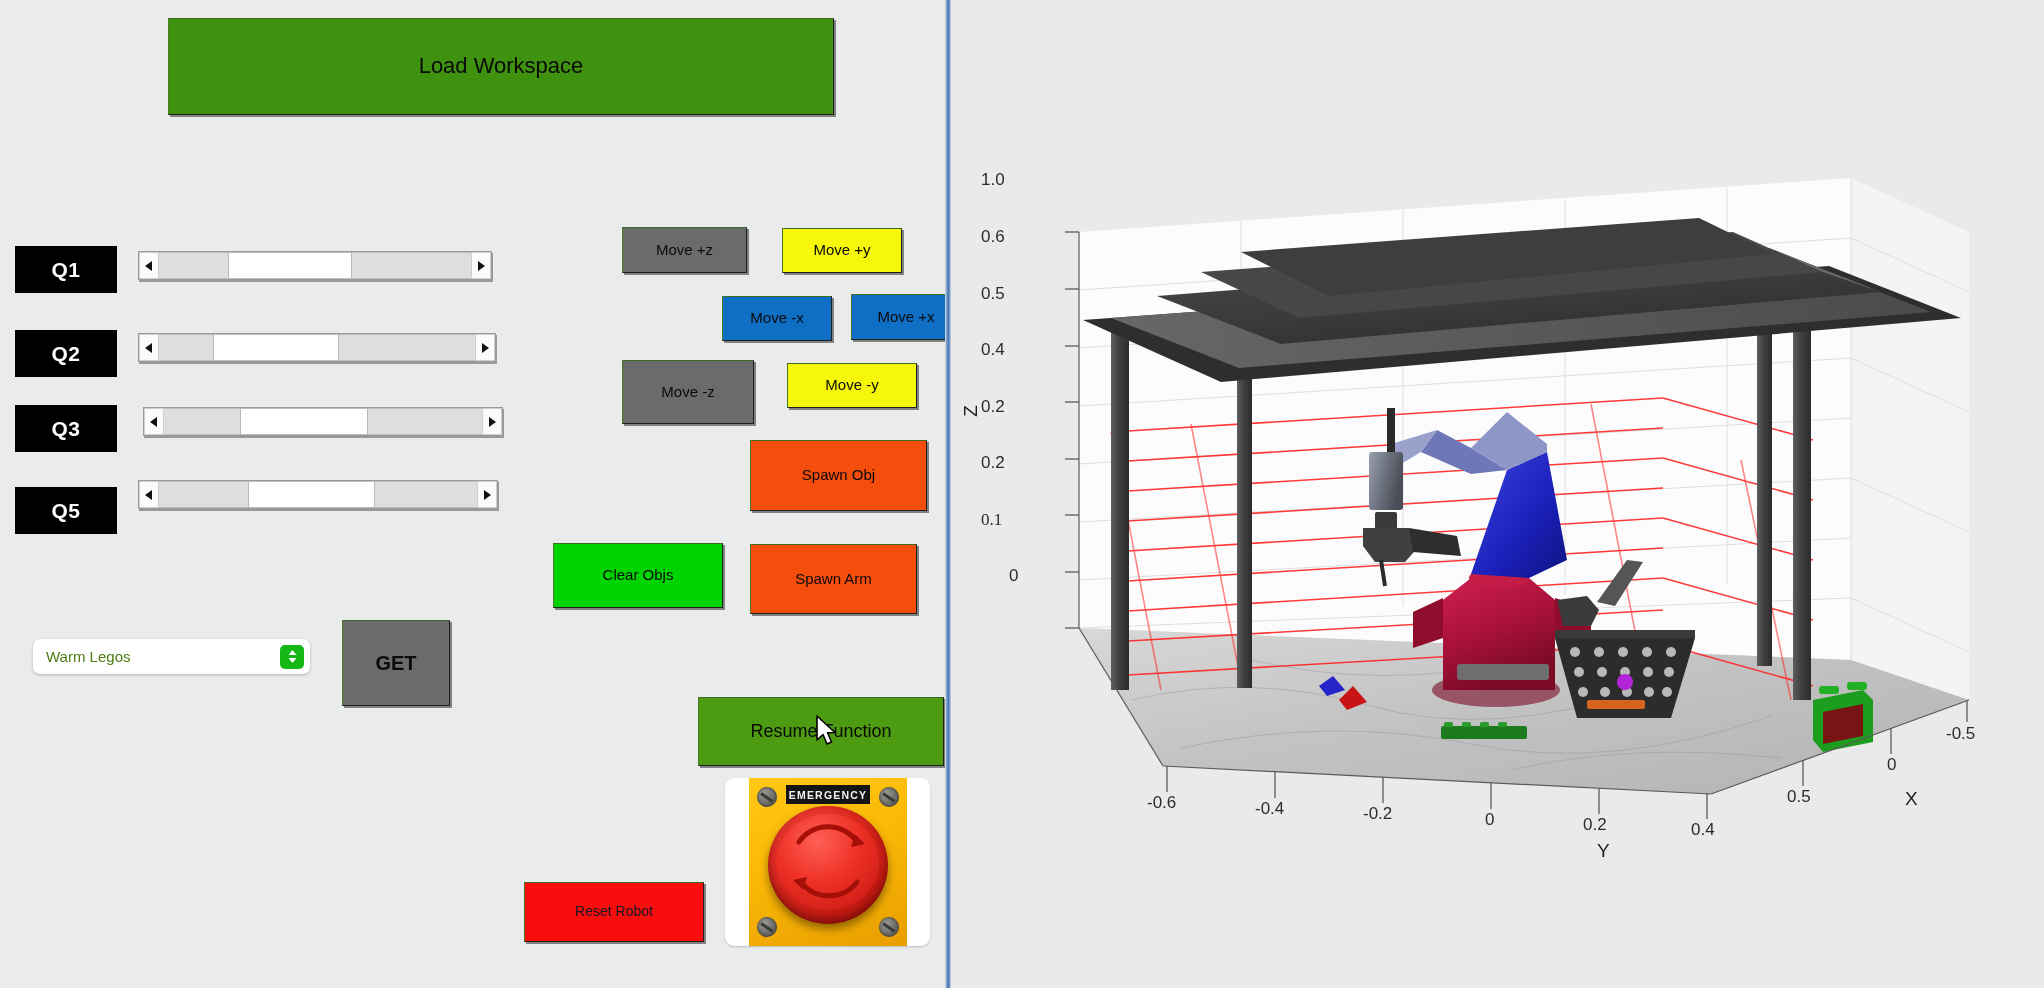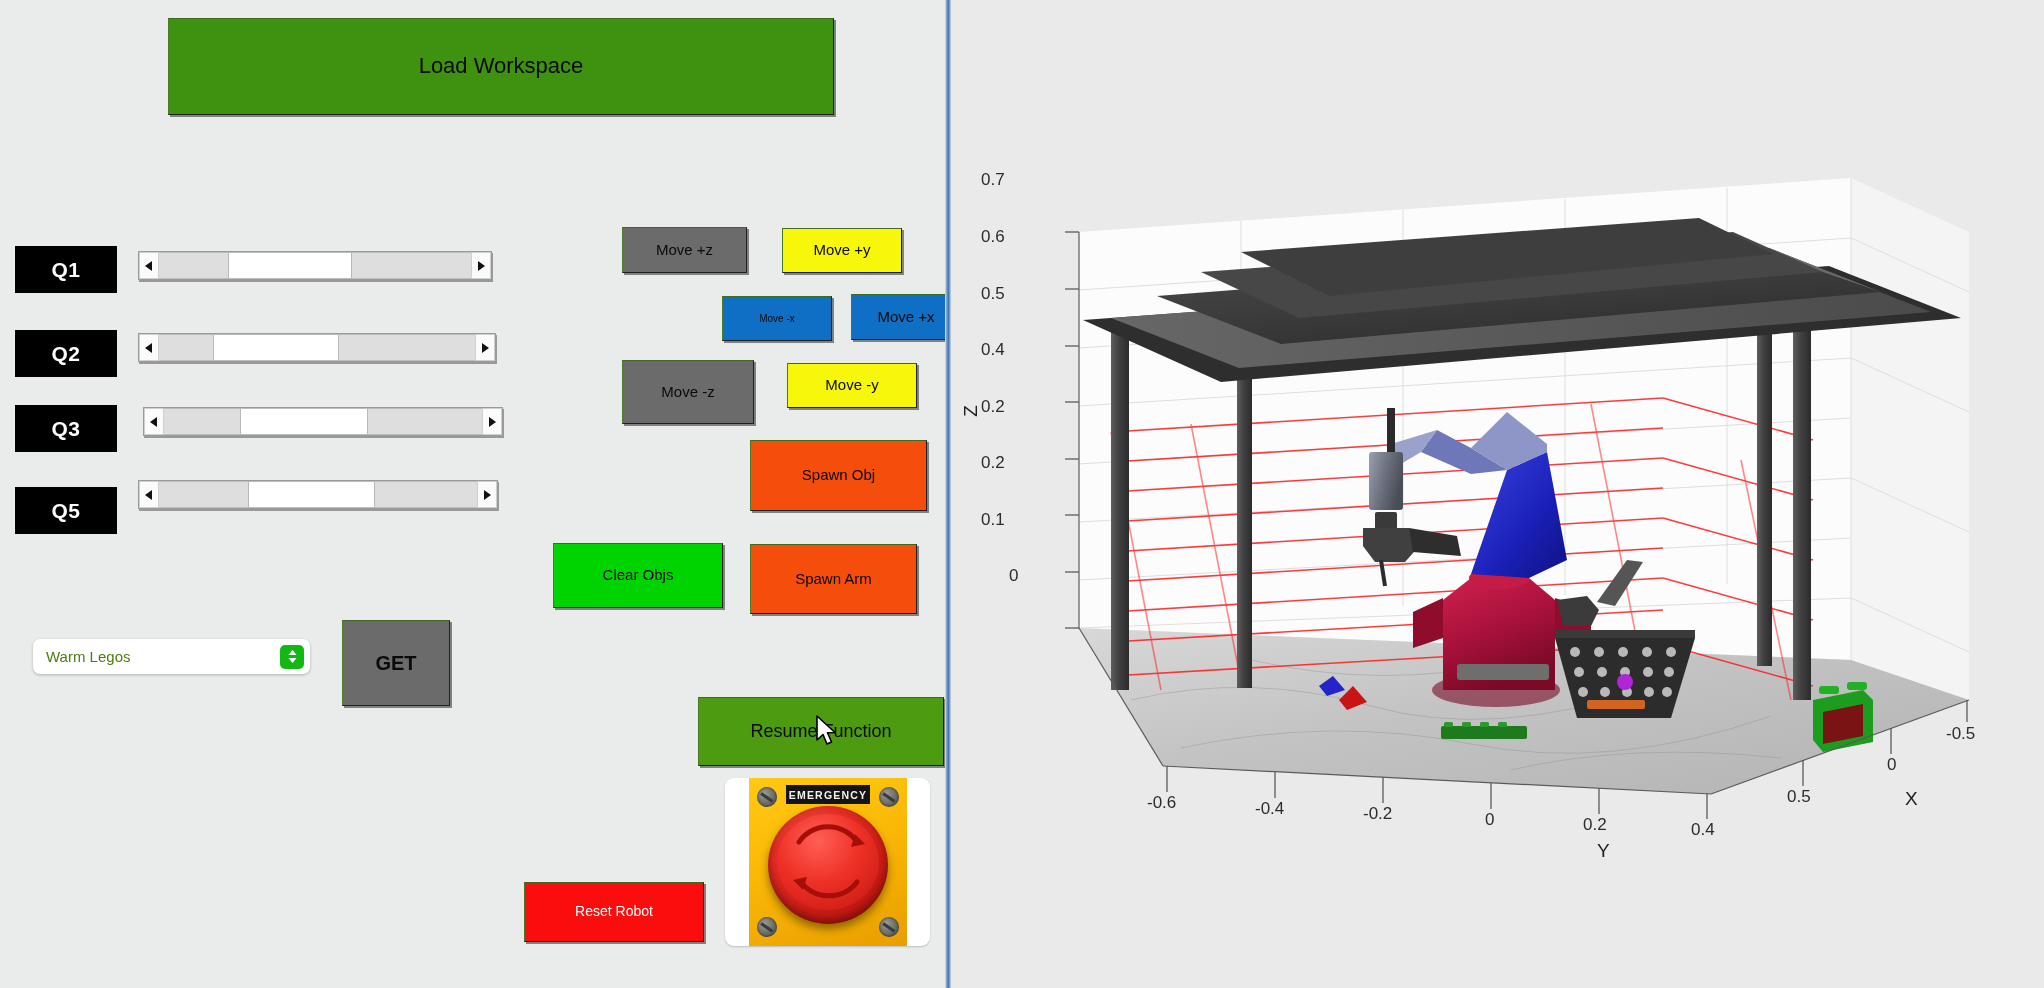--- a/index.html
+++ b/index.html
@@ -305,21 +305,21 @@
     <div class="btn" style="left:342px; top:620px; width:108px; height:86px; background:#6b6b6b; font-size:20px; font-weight:bold;">
       <span>GET</span>
     </div>
 
     <div class="btn" style="left:622px; top:227px; width:125px; height:46px; background:#6b6b6b; font-size:15px;">
       <span>Move +z</span>
     </div>
     <div class="btn" style="left:782px; top:228px; width:120px; height:45px; background:#f7f70c; font-size:15px;">
       <span>Move +y</span>
     </div>
-    <div class="btn" style="left:722px; top:296px; width:110px; height:45px; background:#0f6fc4; font-size:10px;">
+    <div class="btn" style="left:722px; top:296px; width:110px; height:45px; background:#0f6fc4; font-size:15px;">
       <span>Move -x</span>
     </div>
     <div class="btn" style="left:851px; top:294px; width:110px; height:46px; background:#0f6fc4; font-size:15px;">
       <span>Move +x</span>
     </div>
     <div class="btn" style="left:622px; top:360px; width:132px; height:64px; background:#6b6b6b; font-size:15px;">
       <span>Move -z</span>
     </div>
     <div class="btn" style="left:787px; top:363px; width:130px; height:45px; background:#f7f70c; font-size:15px;">
       <span>Move -y</span>
@@ -332,21 +332,21 @@
       <span>Clear Objs</span>
     </div>
     <div class="btn" style="left:750px; top:544px; width:167px; height:70px; background:#f54d0c; font-size:15px;">
       <span>Spawn Arm</span>
     </div>
 
     <div class="btn" style="left:698px; top:697px; width:246px; height:69px; background:#4d9b10; font-size:18px;">
       <span>Resume Function</span>
     </div>
 
-    <div class="btn" style="left:524px; top:882px; width:180px; height:60px; background:#fb0d0d; font-size:14px; color:#ffffff;">
+    <div class="btn" style="left:524px; top:882px; width:180px; height:60px; background:#fb0d0d; font-size:14px; color:#0f172a;">
       <span>Reset Robot</span>
     </div>
 
     <div id="estop-frame" style="left:725px; top:778px; width:205px; height:168px;">
       <div id="estop-img">
         <div id="estop-label">EMERGENCY</div>
         <div class="screw" style="left:8px; top:9px;"></div>
         <div class="screw" style="right:8px; top:9px;"></div>
         <div class="screw" style="left:8px; bottom:9px;"></div>
         <div class="screw" style="right:8px; bottom:9px;"></div>
@@ -568,27 +568,27 @@
 
         <line x1="852" y1="760" x2="852" y2="786"></line>
         <line x1="940" y1="728" x2="940" y2="754"></line>
         <line x1="1016" y1="700" x2="1016" y2="722"></line>
       </g>
     </svg>
 
     
     <div>
       <span class="tick-label" style="left:58px;  top:566px;">0</span>
-      <span class="tick-label" style="left:30px;  top:510px;">0.1</span>
+      <span class="tick-label" style="left:30px;  top:510px;font-family:Liberation Serif, serif;">0.1</span>
       <span class="tick-label" style="left:30px;  top:453px;">0.2</span>
       <span class="tick-label" style="left:30px;  top:397px;">0.2</span>
       <span class="tick-label" style="left:30px;  top:340px;">0.4</span>
       <span class="tick-label" style="left:30px;  top:284px;">0.5</span>
       <span class="tick-label" style="left:30px;  top:227px;">0.6</span>
-      <span class="tick-label" style="left:30px;  top:170px;">0.7</span>
+      <span class="tick-label" style="left:30px;  top:170px;">1.0</span>
       <span class="axis-name" style="left:14px; top:400px; transform:rotate(-90deg); transform-origin:center;">Z</span>
     </div>
 
     <div>
       <span class="tick-label" style="left:196px; top:793px;">-0.6</span>
       <span class="tick-label" style="left:304px; top:799px;">-0.4</span>
       <span class="tick-label" style="left:412px; top:804px;">-0.2</span>
       <span class="tick-label" style="left:534px; top:810px;">0</span>
       <span class="tick-label" style="left:632px; top:815px;">0.2</span>
       <span class="tick-label" style="left:740px; top:820px;">0.4</span>

